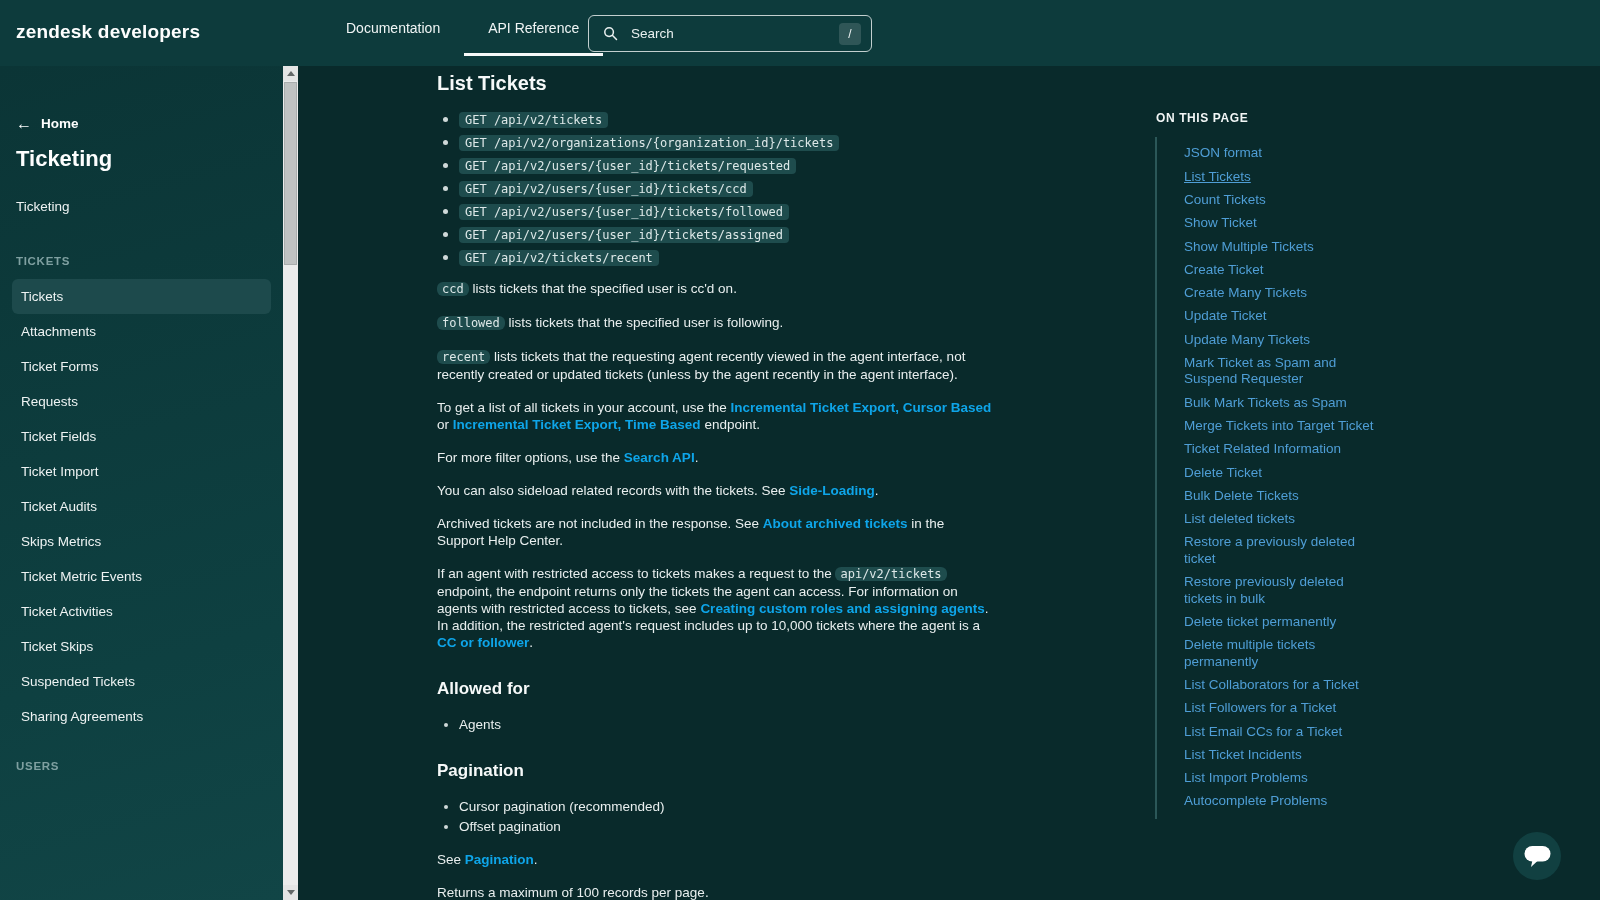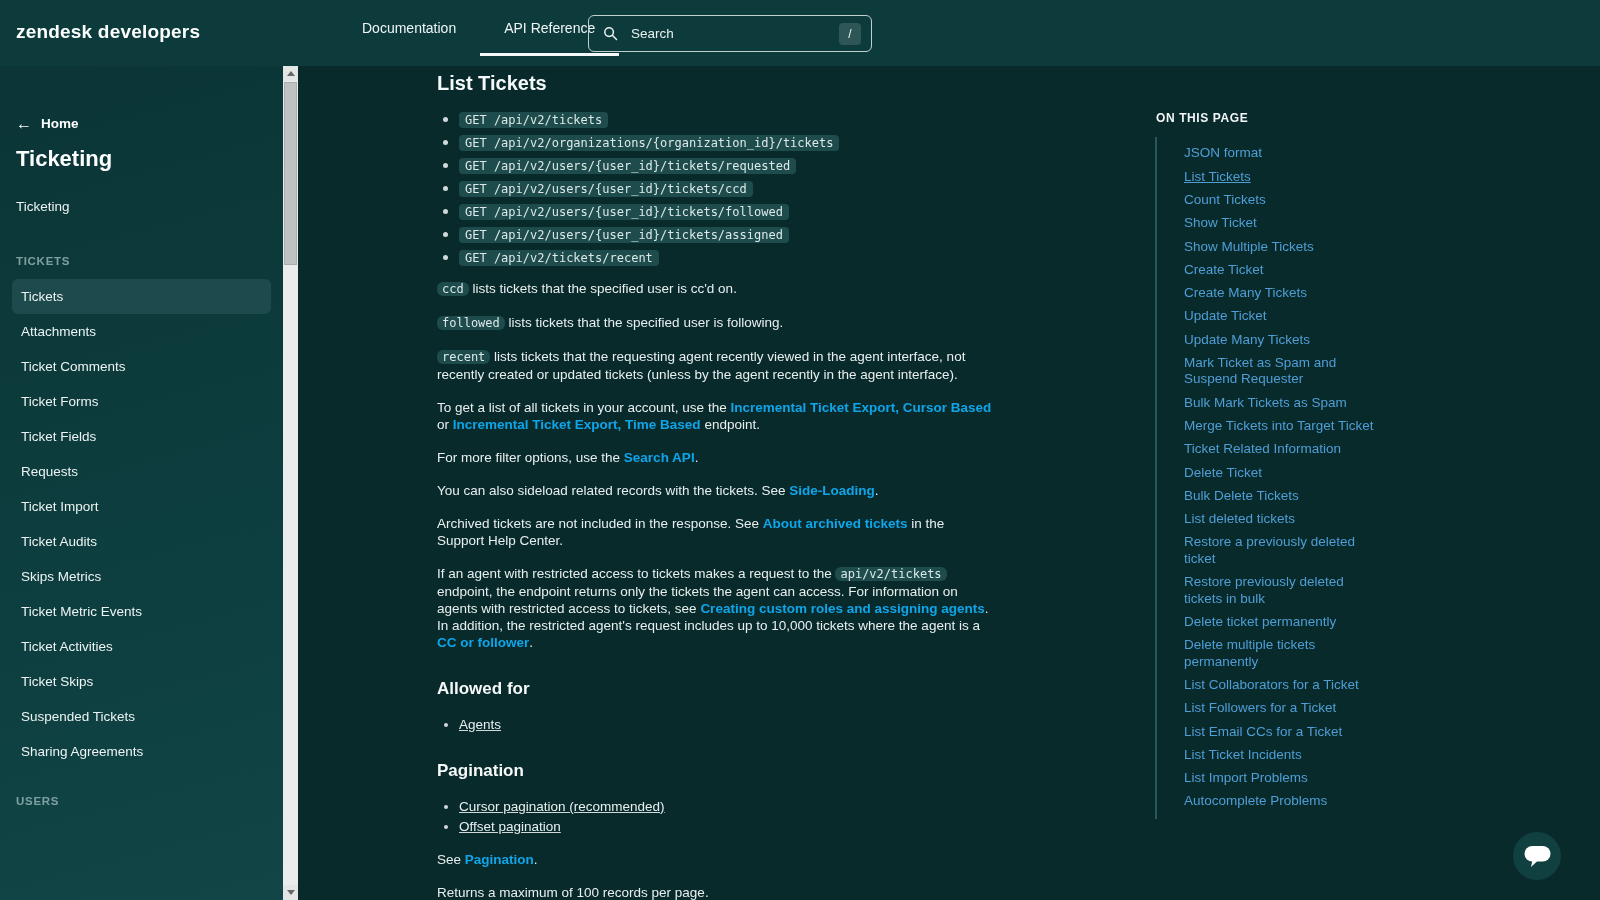--- a/index.html
+++ b/index.html
@@ -14,21 +14,21 @@
 
   
   .header {
     position:absolute; top:0; left:0; width:1600px; height:66px;
     background:#0d3b3c; z-index:5;
   }
   .logo {
     position:absolute; left:16px; top:21px;
     font-size:19px; font-weight:bold; color:#fdfefe; letter-spacing:.2px;text-align:center;
   }
-  .tabs { position:absolute; left:338px; top:0; height:56px; display:flex; }
+  .tabs { position:absolute; left:322px; top:0; height:56px; display:flex; }
   .tab {
     padding:0 24px; display:flex; align-items:center;
     font-size:14px; color:#f0f5f5; position:relative; cursor:pointer;
   }
   .tab.active::after {
     content:""; position:absolute; left:0; right:0; bottom:0; height:3px;
     background:#f6f9f9;
   }
   .search {
     position:absolute; left:588px; top:15px; width:284px; height:37px;
@@ -92,21 +92,21 @@
   .endpoints li { margin-bottom:6px; line-height:15px; }
   .chip {
     background:#1e4c4d; color:#dde8e8;
     font-family:"DejaVu Sans Mono", monospace; font-size:12px;
     padding:1px 6px; border-radius:4px; white-space:nowrap;
   }
   .para { margin:0 0 16px; font-size:13.5px; line-height:17px; color:#e9efef; }
   .para .chip { padding:0 5px;border-radius:6px; }
   .link { color:#0ea5e9; text-decoration:none;font-weight:bold; }
   .sub-heading { margin:28px 0 18px; font-size:17px; font-weight:bold; color:#f6f9f9; }
-  .plain-list { margin:0 0 16px; padding-left:22px; list-style:disc; color:#cfd9d9;text-decoration:underline; }
+  .plain-list { margin:0 0 16px; padding-left:22px; list-style:disc; color:#cfd9d9; }
   .plain-list li { margin-bottom:4px; font-size:13.5px; line-height:16px; }
   .plain-list li span { color:#e9efef; }
 
   
   .otp { position:absolute; left:1155px; top:111px; width:232px; }
   .otp-label {
     font-size:12px; font-weight:bold; letter-spacing:.6px; color:#f2f6f6;
     margin:0 0 12px 1px;
   }
   .otp-list { border-left:2px solid #2b5758; padding:5px 0 6px 27px; }
@@ -162,34 +162,31 @@
   <div>
 
       <div class="side-item selected">
         <span>Tickets</span>
       </div>
 
       <div class="side-item">
         <span>Attachments</span>
       </div>
 
-      <div class="side-item">
-        <span>Ticket Comments</span>
-      </div>
 
       <div class="side-item">
         <span>Ticket Forms</span>
       </div>
 
       <div class="side-item">
+        <span>Requests</span>
+      </div>
+
+      <div class="side-item">
         <span>Ticket Fields</span>
-      </div>
-
-      <div class="side-item">
-        <span>Requests</span>
       </div>
 
       <div class="side-item">
         <span>Ticket Import</span>
       </div>
 
       <div class="side-item">
         <span>Ticket Audits</span>
       </div>
 

